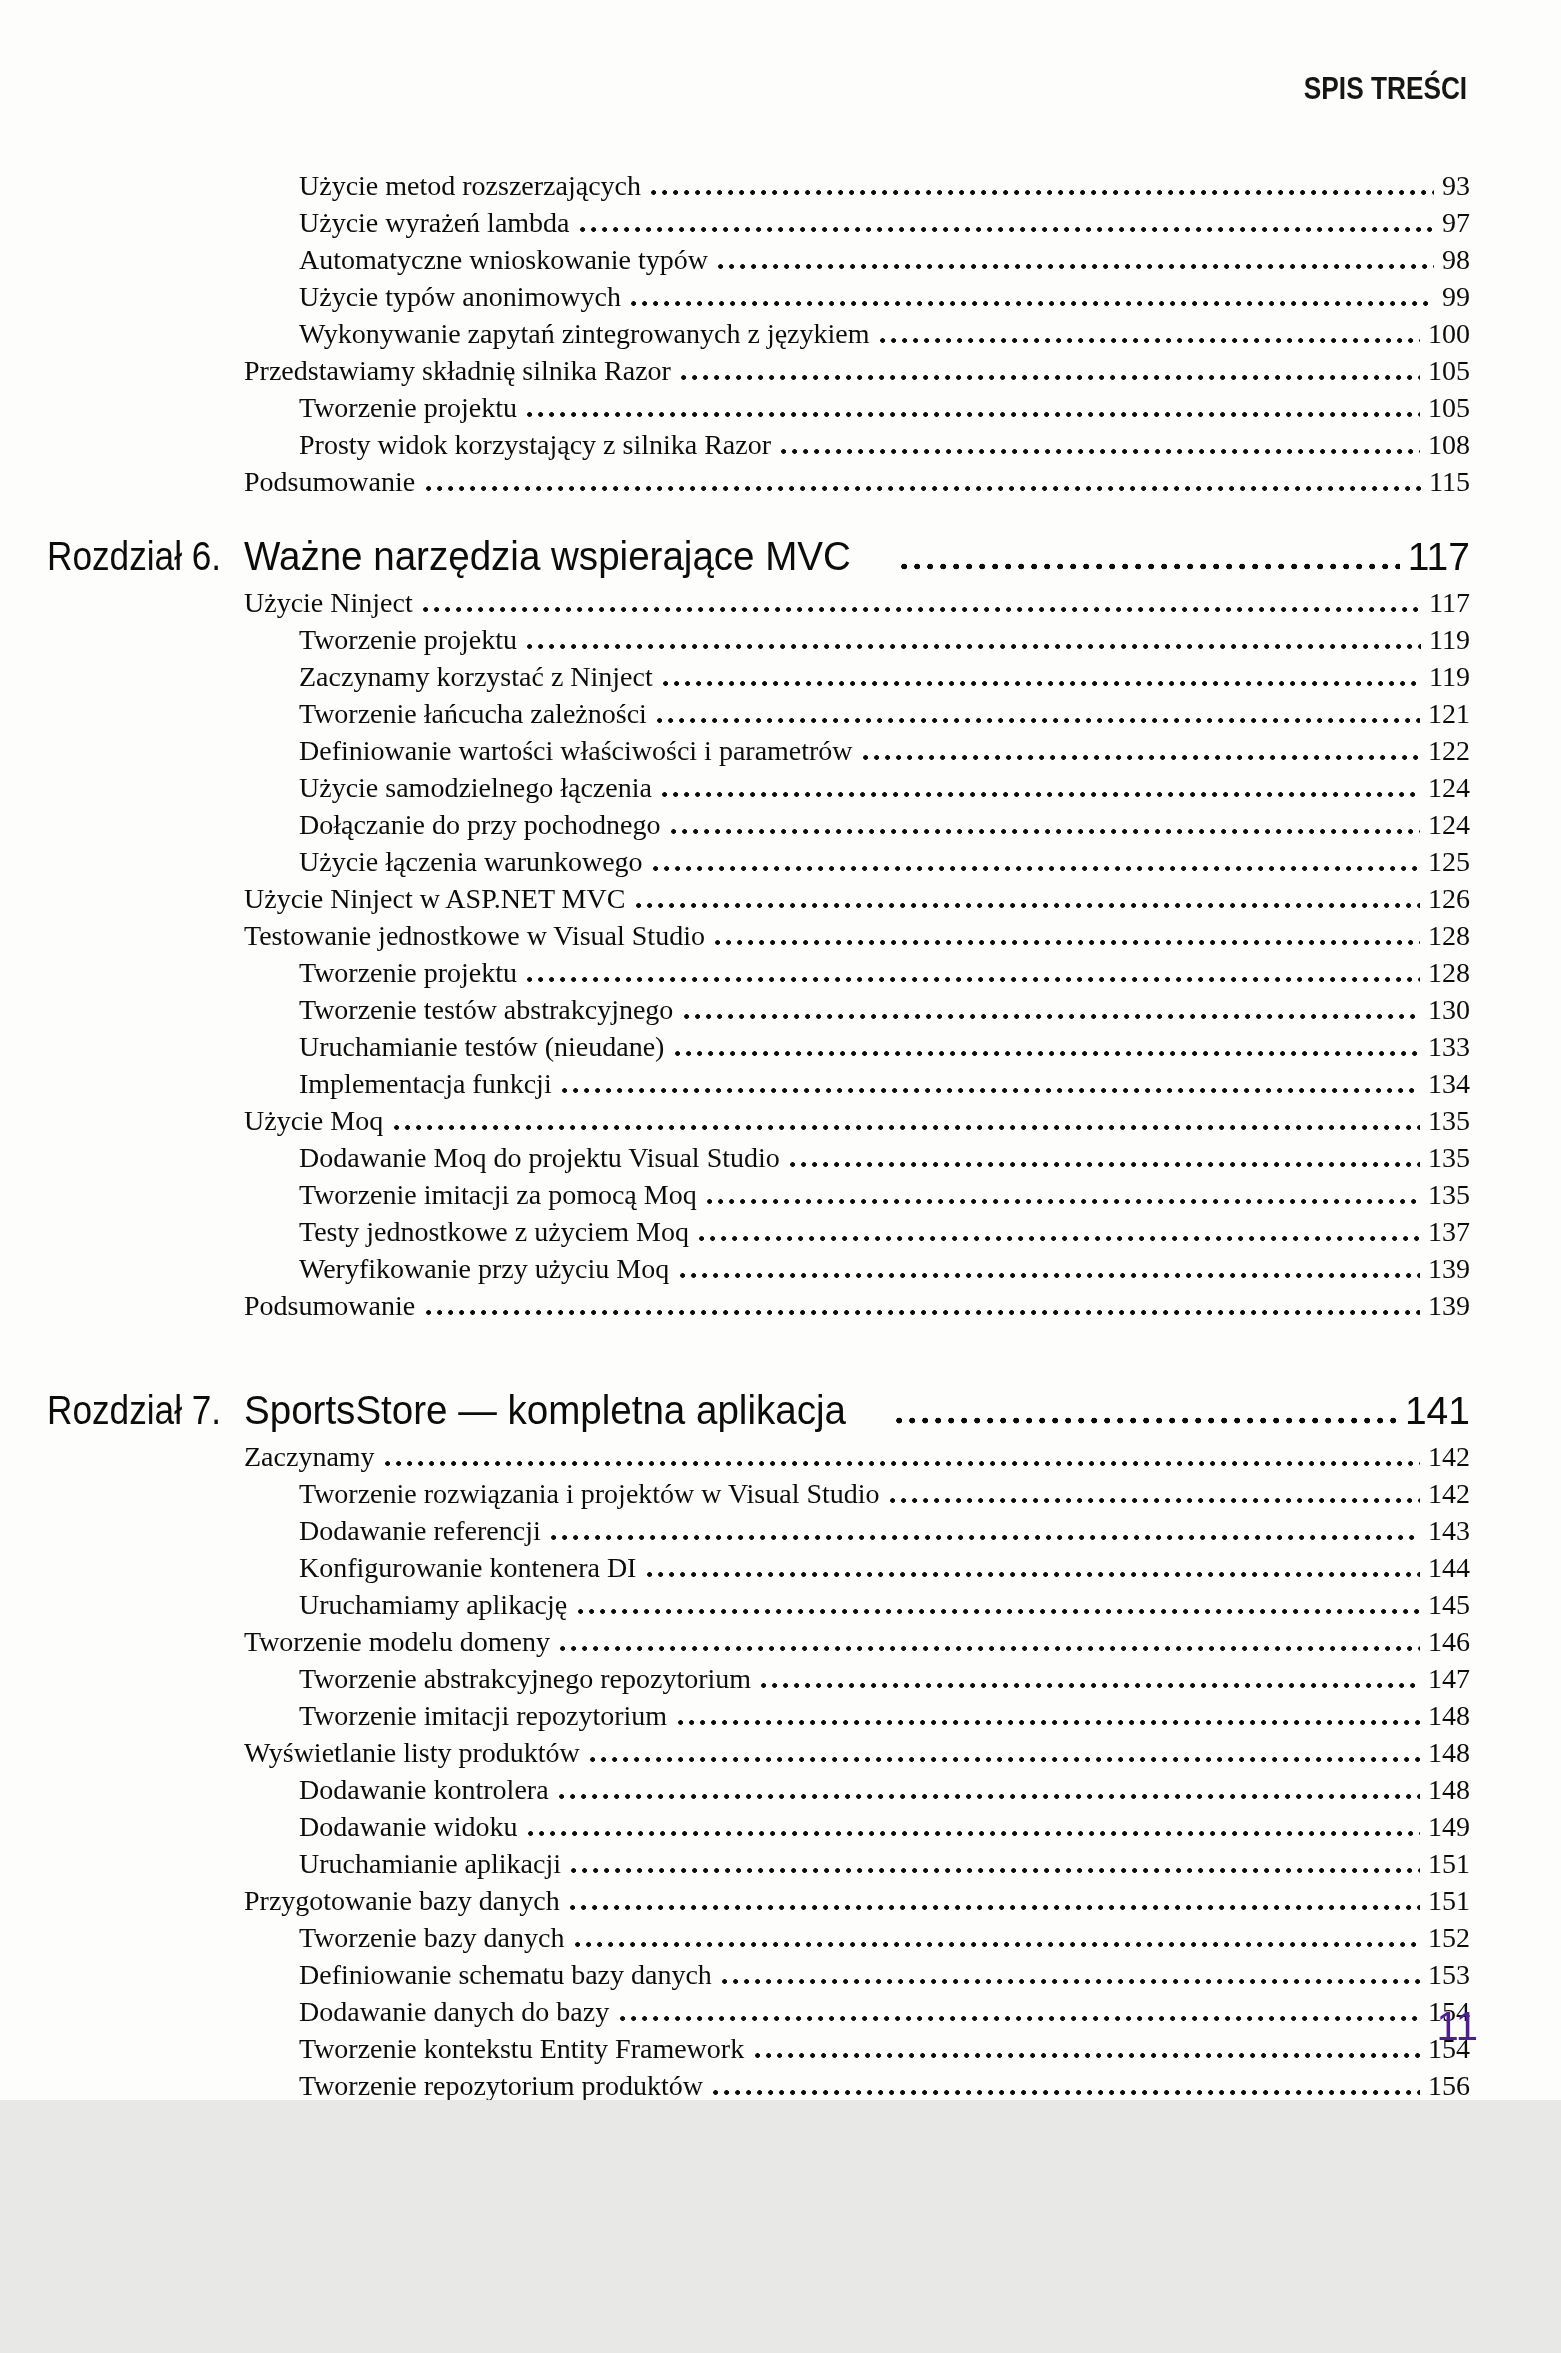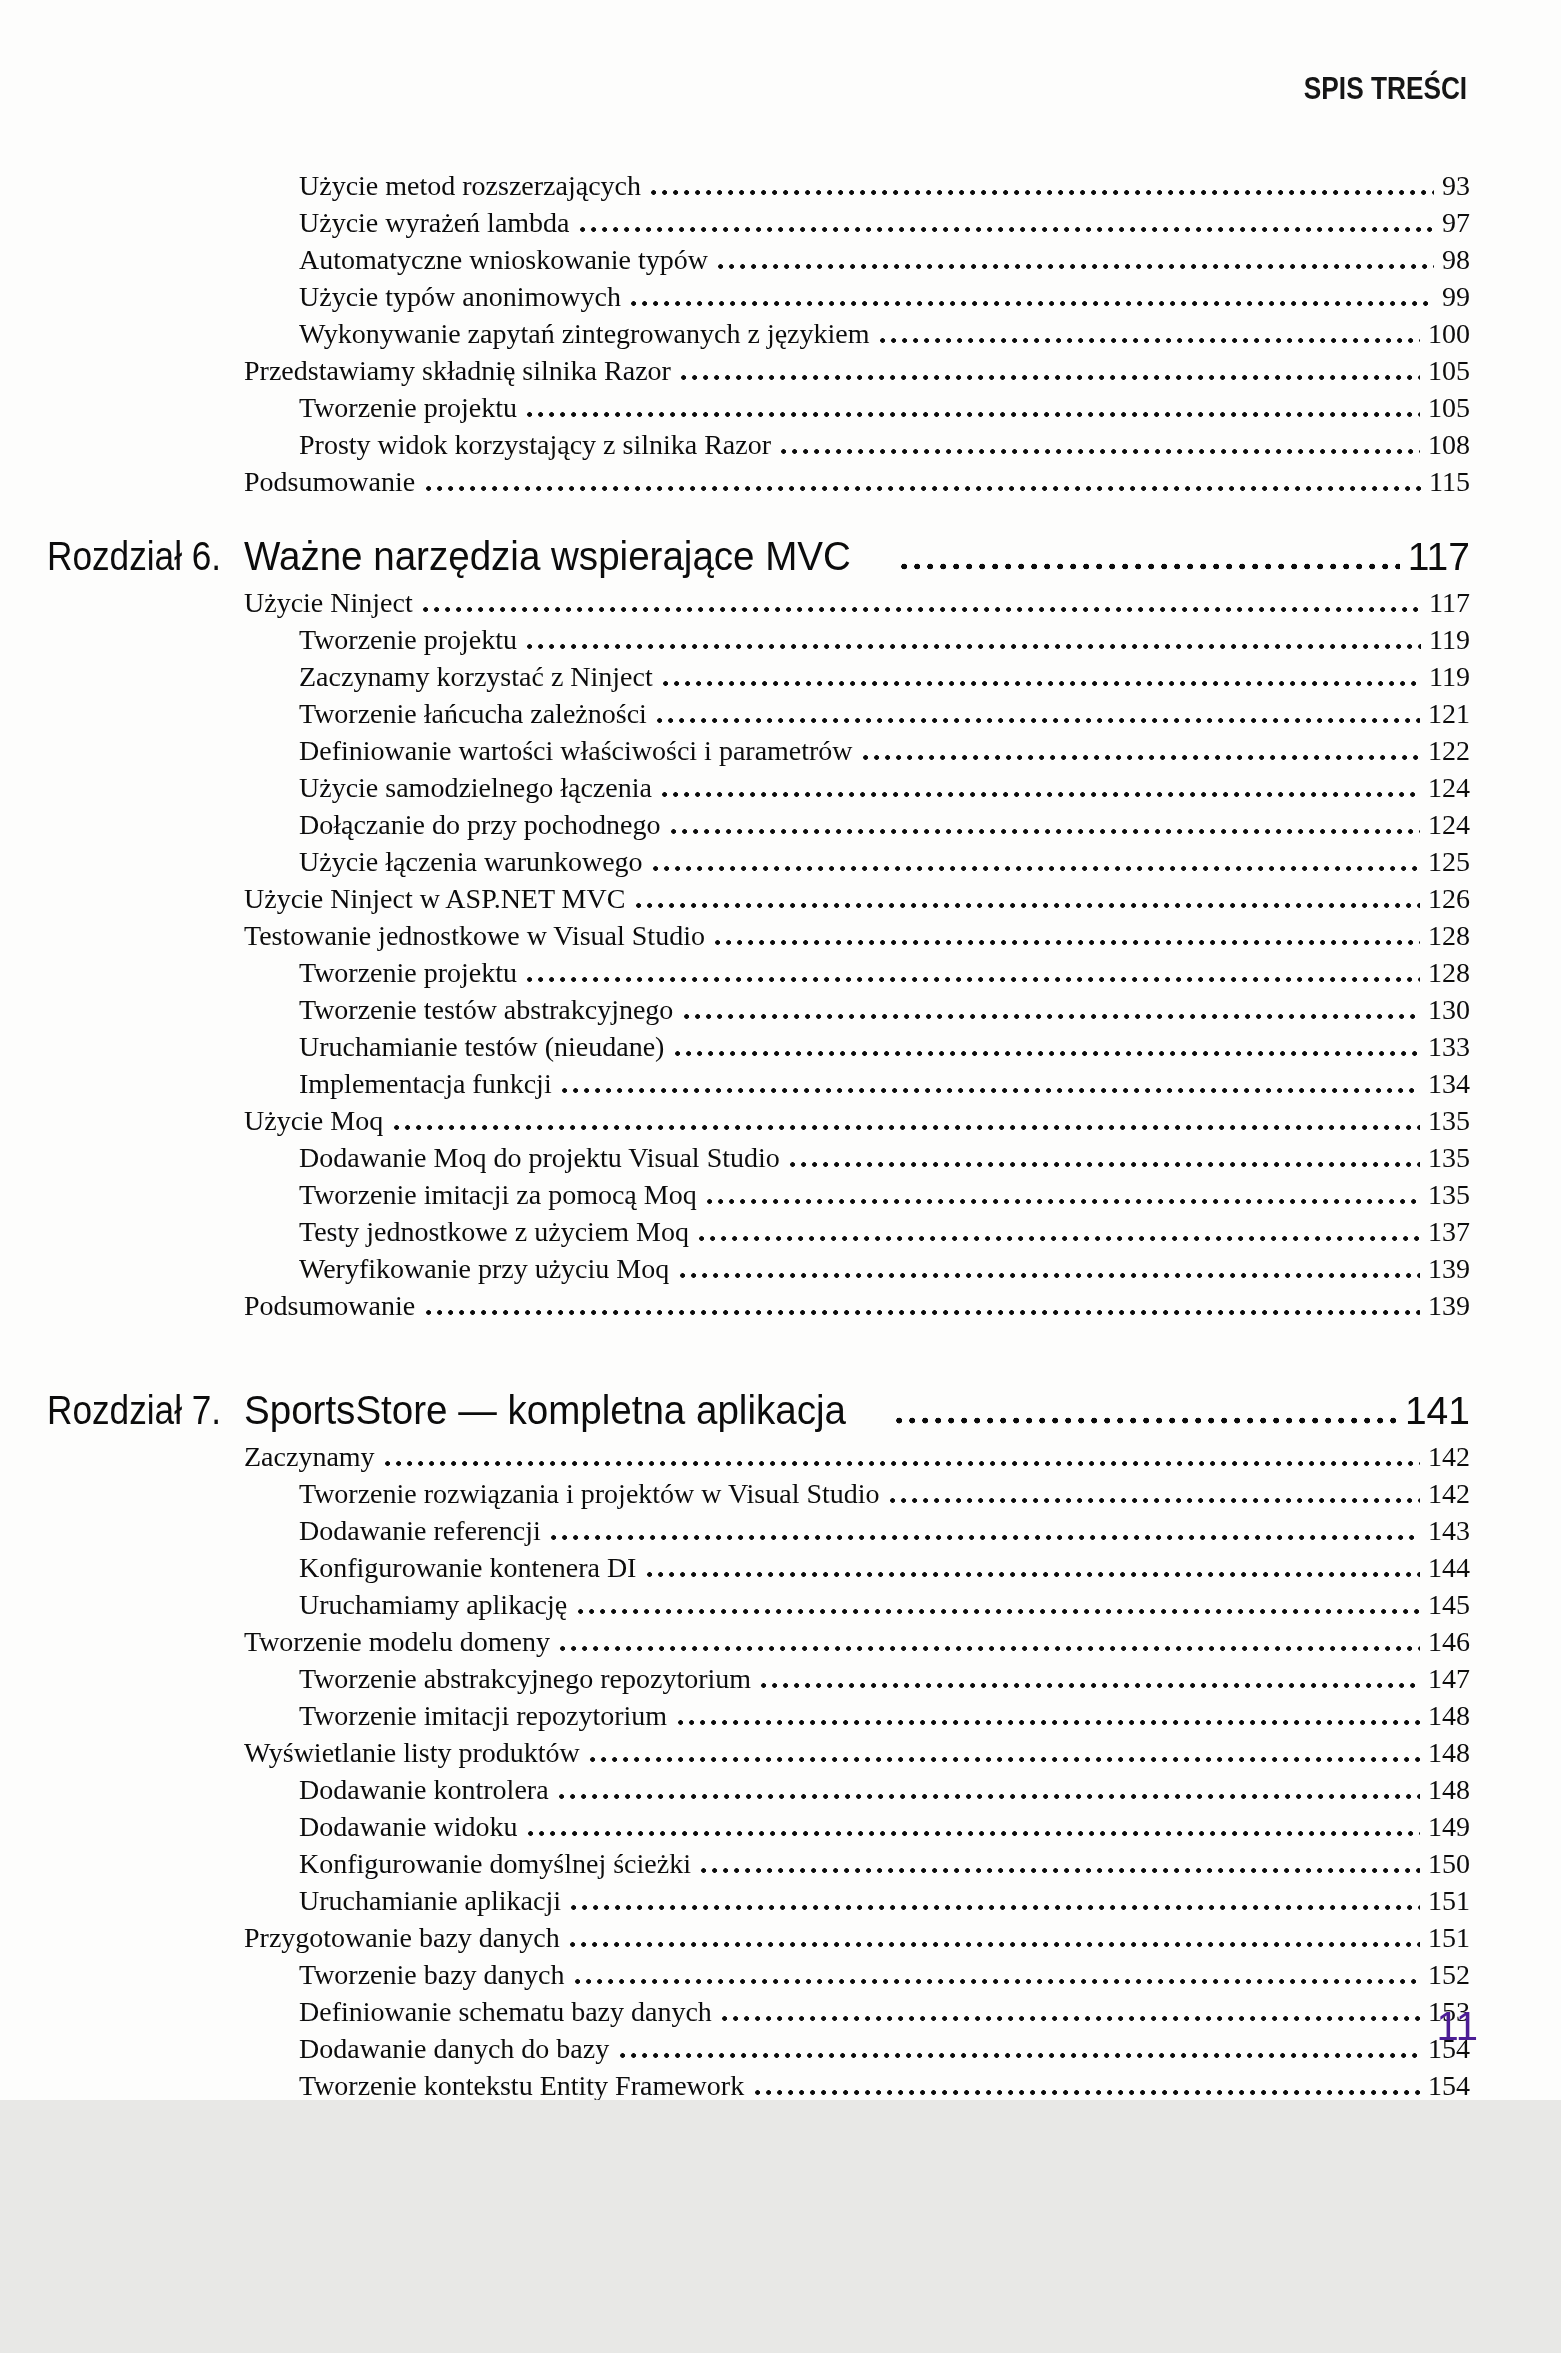--- a/index.html
+++ b/index.html
@@ -325,25 +325,20 @@
     <span class="label">Dodawanie kontrolera</span>
     <span class="dots"></span>
     <span class="pagenum">148</span>
   </div>
         <div class="row entry lvl2">
     <span class="label">Dodawanie widoku</span>
     <span class="dots"></span>
     <span class="pagenum">149</span>
   </div>
         <div class="row entry lvl2">
-    <span class="label">Konfigurowanie domyślnej ścieżki</span>
-    <span class="dots"></span>
-    <span class="pagenum">150</span>
-  </div>
-        <div class="row entry lvl2">
     <span class="label">Uruchamianie aplikacji</span>
     <span class="dots"></span>
     <span class="pagenum">151</span>
   </div>
         <div class="row entry lvl1">
     <span class="label">Przygotowanie bazy danych</span>
     <span class="dots"></span>
     <span class="pagenum">151</span>
   </div>
         <div class="row entry lvl2">

